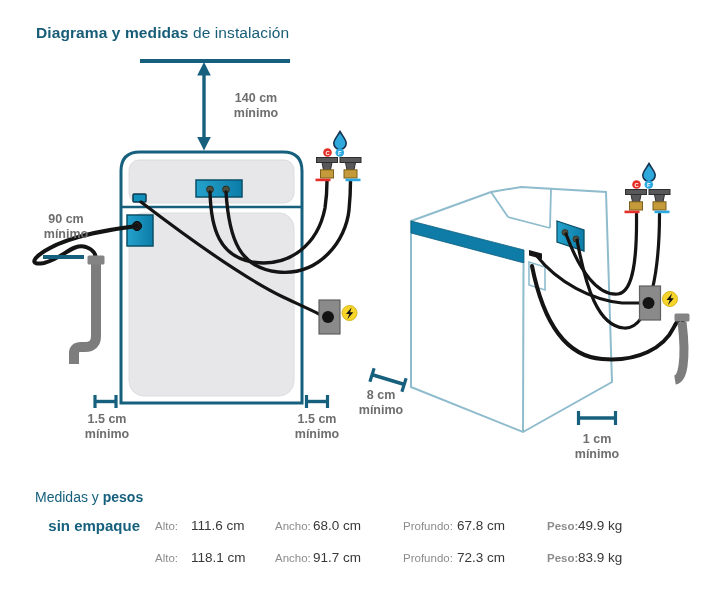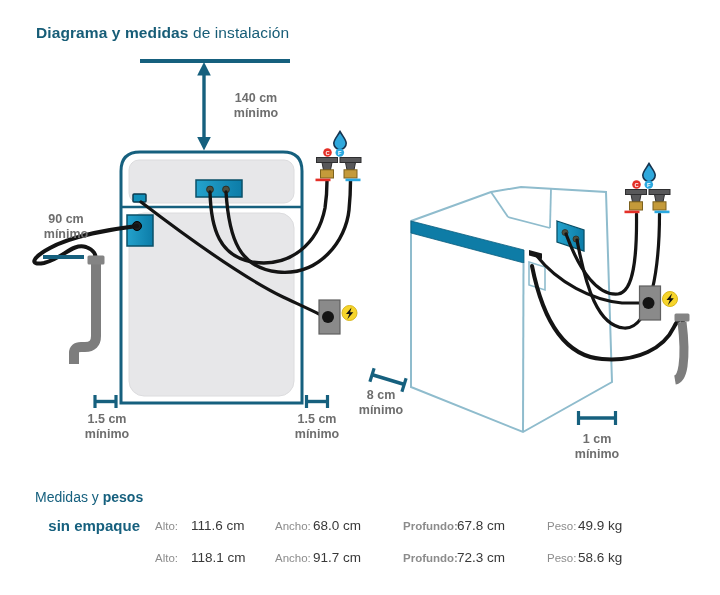--- a/index.html
+++ b/index.html
@@ -13,22 +13,22 @@
   .theading{position:absolute;left:35px;top:489px;font-size:14px;color:#16607E;}
   .theading .b{font-weight:bold;}
   .trow{position:absolute;left:0;width:720px;height:18px;}
   .row1{top:517px;} .row2{top:549px;}
   .rowlabel{position:absolute;left:0;top:0;width:140px;text-align:right;
             font-weight:bold;font-size:15px;color:#16607E;}
   .flabel{position:absolute;top:3px;font-size:11.5px;color:#8C8C8C;}
   .fvalue{position:absolute;top:1px;font-size:13.5px;color:#383838;}
   .l-alto{left:155px;} .v-alto{left:191px;}
   .l-ancho{left:275px;} .v-ancho{left:313px;}
-  .l-prof{left:403px;font-weight:bold;} .v-prof{left:457px;}
-  .l-peso{left:547px;} .v-peso{left:578px;}
+  .l-prof{left:403px;} .v-prof{left:457px;}
+  .l-peso{left:547px;font-weight:bold;} .v-peso{left:578px;}
 </style>
 </head>
 <body>
 
 <div class="page">
 
   <div class="title">
     <span class="b">Diagrama y medidas</span><span> de instalación</span>
   </div>
 
@@ -205,16 +205,16 @@
   </div>
 
   <div class="trow row2">
     <span class="flabel l-alto">Alto:</span>
     <span class="fvalue v-alto">118.1 cm</span>
     <span class="flabel l-ancho">Ancho:</span>
     <span class="fvalue v-ancho">91.7 cm</span>
     <span class="flabel l-prof">Profundo:</span>
     <span class="fvalue v-prof">72.3 cm</span>
     <span class="flabel l-peso">Peso:</span>
-    <span class="fvalue v-peso">58.6 kg</span>
+    <span class="fvalue v-peso">83.9 kg</span>
   </div>
 
 </div>
 
 </body></html>

